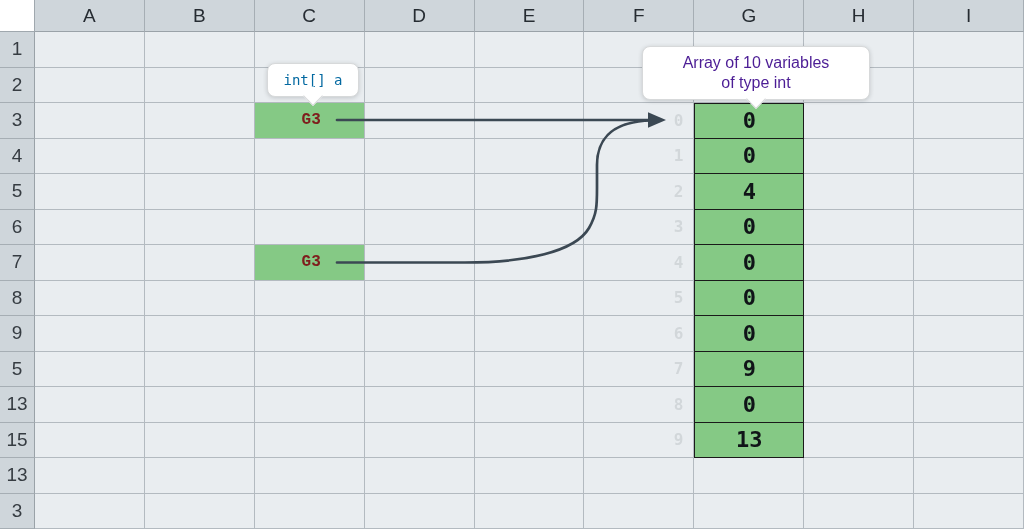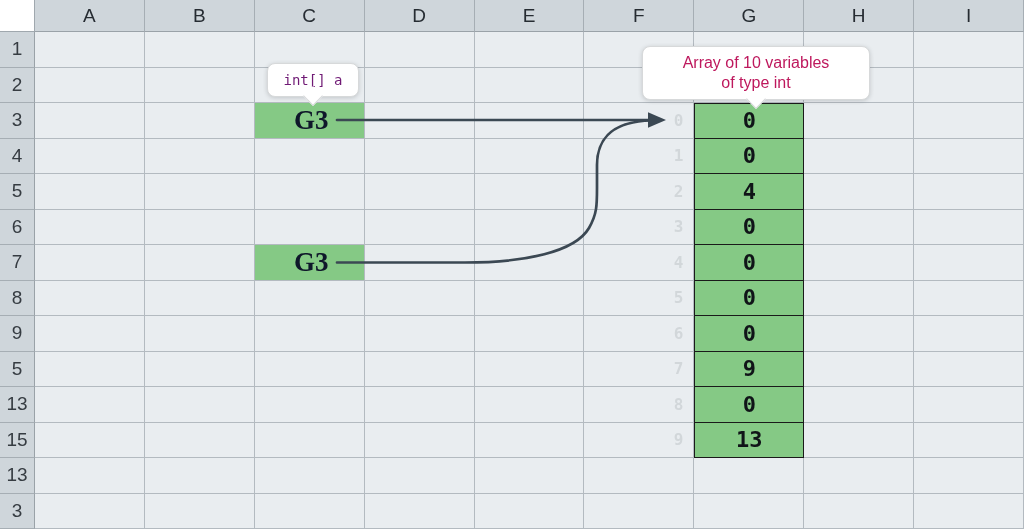--- a/index.html
+++ b/index.html
@@ -32,22 +32,22 @@
     font-size:19px;
   }
   .cell {
     background:#e9edf0;
     border-right:1px solid #b3bac0; border-bottom:1px solid #b3bac0;
     display:flex; align-items:center; justify-content:center;
   }
   
   .cell.ref { background:#85c985; }
   .ref-val {
-    font-family:Liberation Serif, serif;
-    font-weight:bold; font-size:27px; color:#0f172a;
+    font-family:Liberation Mono, monospace;
+    font-weight:bold; font-size:16px; color:#7f1d1d;
     transform:translateX(2px);
   }
   
   .cell.arr {
     background:#85c985;
     border:1.6px solid #1a1a1a; border-top-width:0;
   }
   .cell.arr.first { border-top-width:1.6px; }
   .arr-val {
     font-family:"DejaVu Sans Mono","Liberation Mono",monospace;
@@ -71,23 +71,23 @@
     z-index:3;
   }
   .callout::after {
     content:""; position:absolute; bottom:-7px; left:var(--tip,38px);
     width:13px; height:13px; background:#ffffff;
     border-right:1px solid #d7d9da; border-bottom:1px solid #d7d9da;
     transform:rotate(45deg);
   }
   .callout.mono {
     font-family:"DejaVu Sans Mono","Liberation Mono",monospace;
-    font-size:14px; color:#701a75;
-  }
-  .callout.sans { font-size:16px; color:#be185d; line-height:20px; text-align:left; }
+    font-size:14px; color:#0369a1;
+  }
+  .callout.sans { font-size:16px; color:#4c1d95; line-height:20px; text-align:left; }
 
   .co-a     { left:267px; top:63px;  width:92px;  height:34px; --tip:38px; }
   .co-b     { left:267px; top:205px; width:92px;  height:34px; --tip:38px; }
   .co-array { left:642px; top:46px;  width:228px; height:54px; --tip:106px; }
 
   svg.arrows { position:absolute; inset:0; z-index:2; }
 </style>
 </head>
 <body>
 

